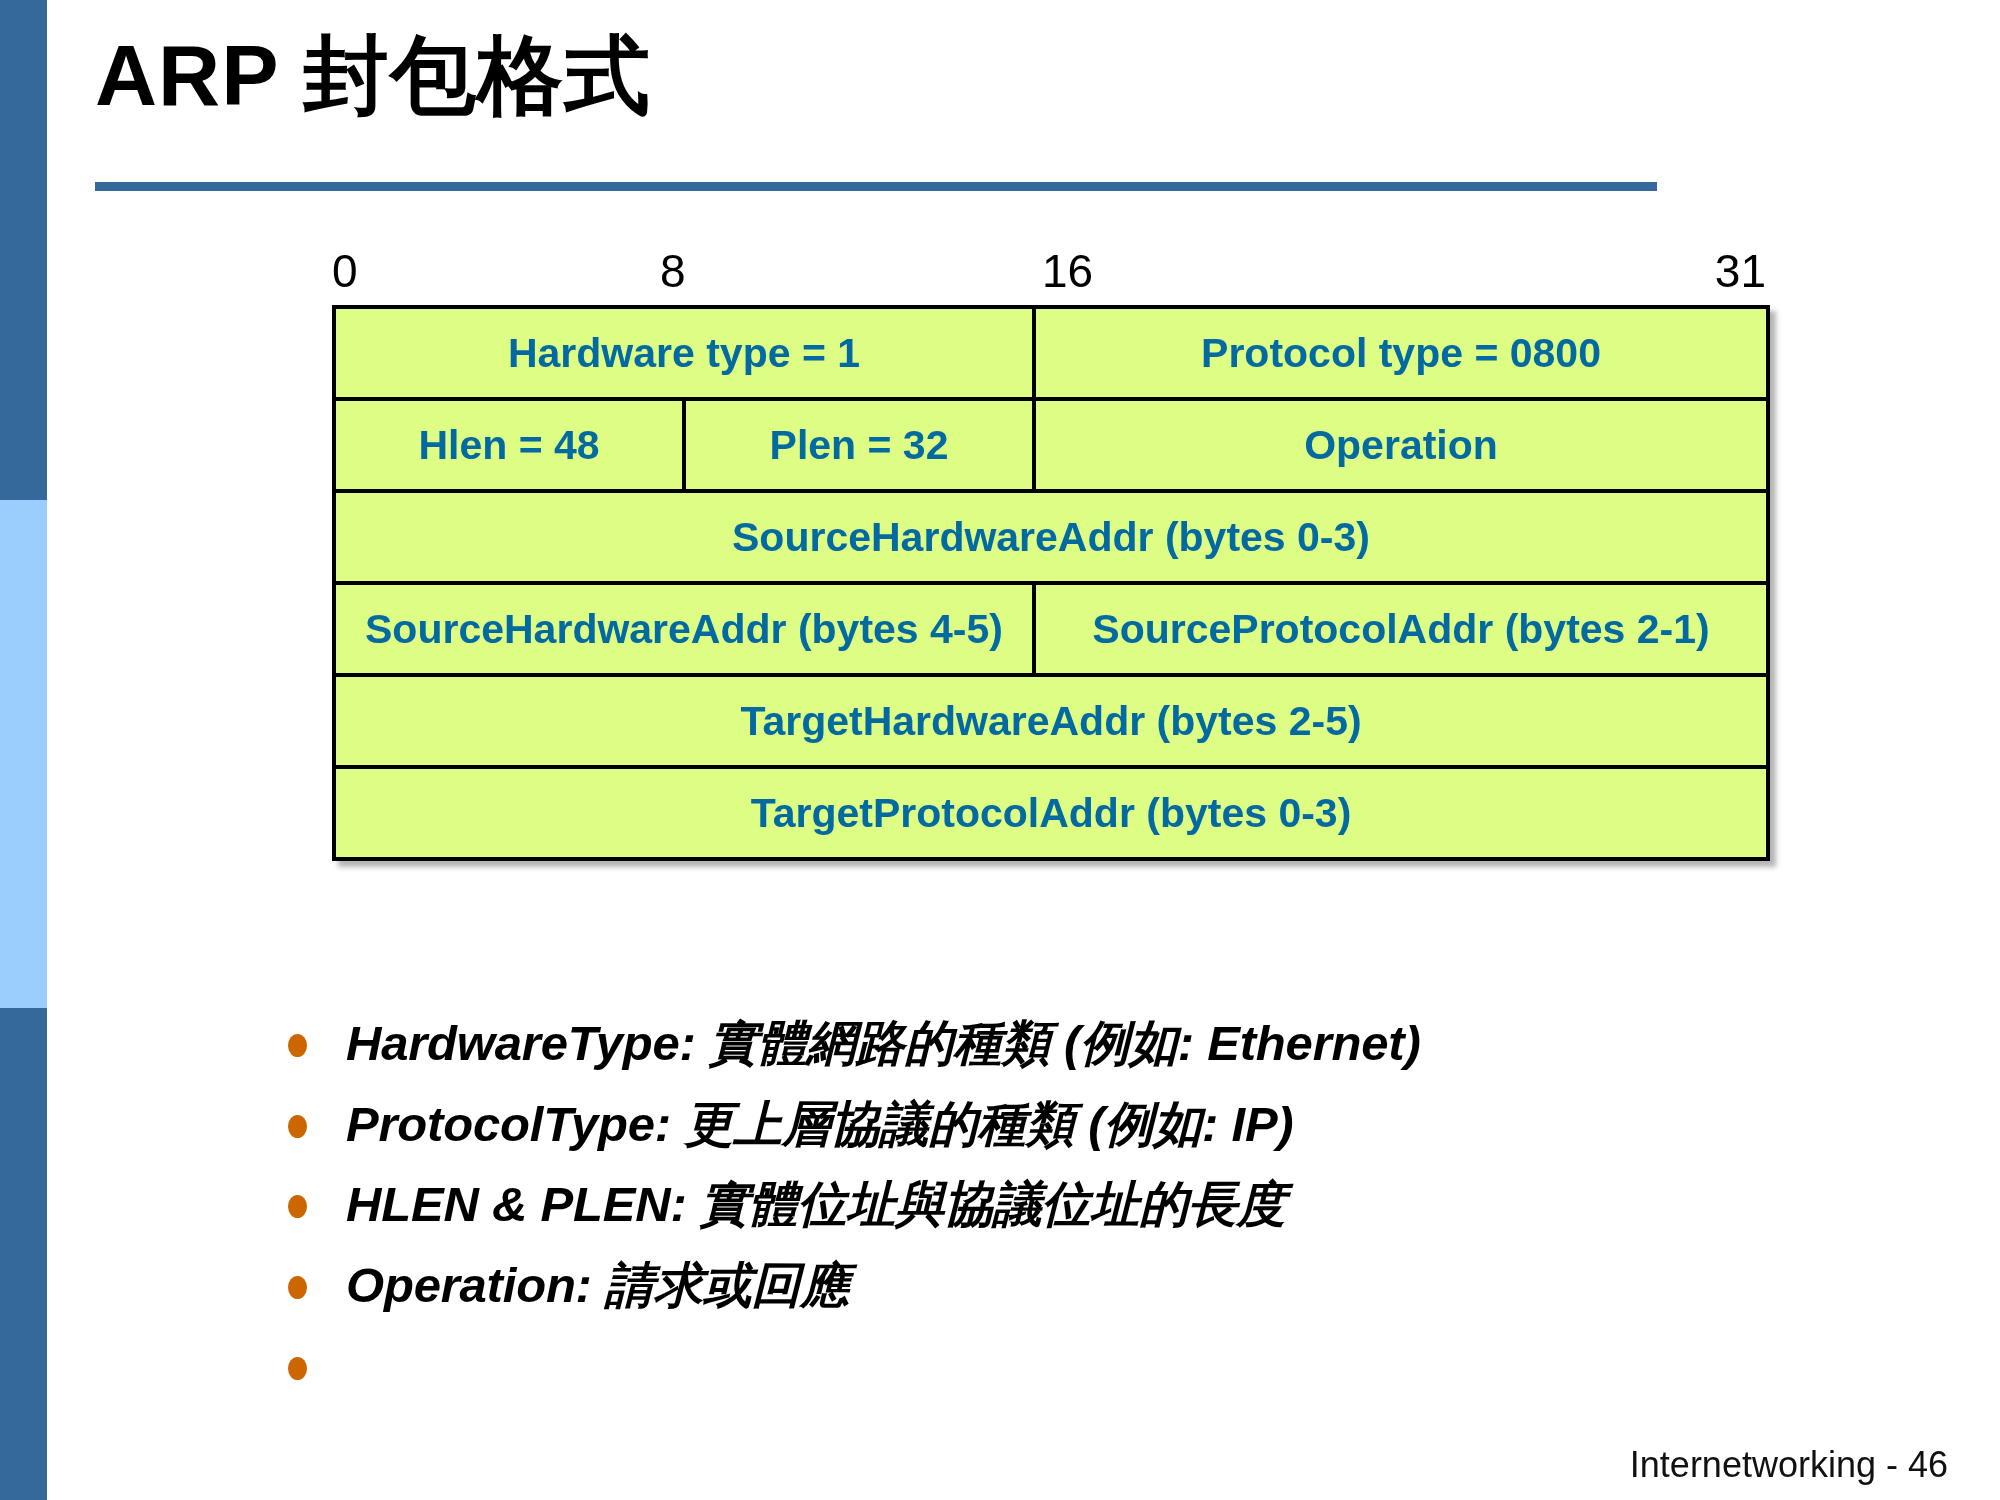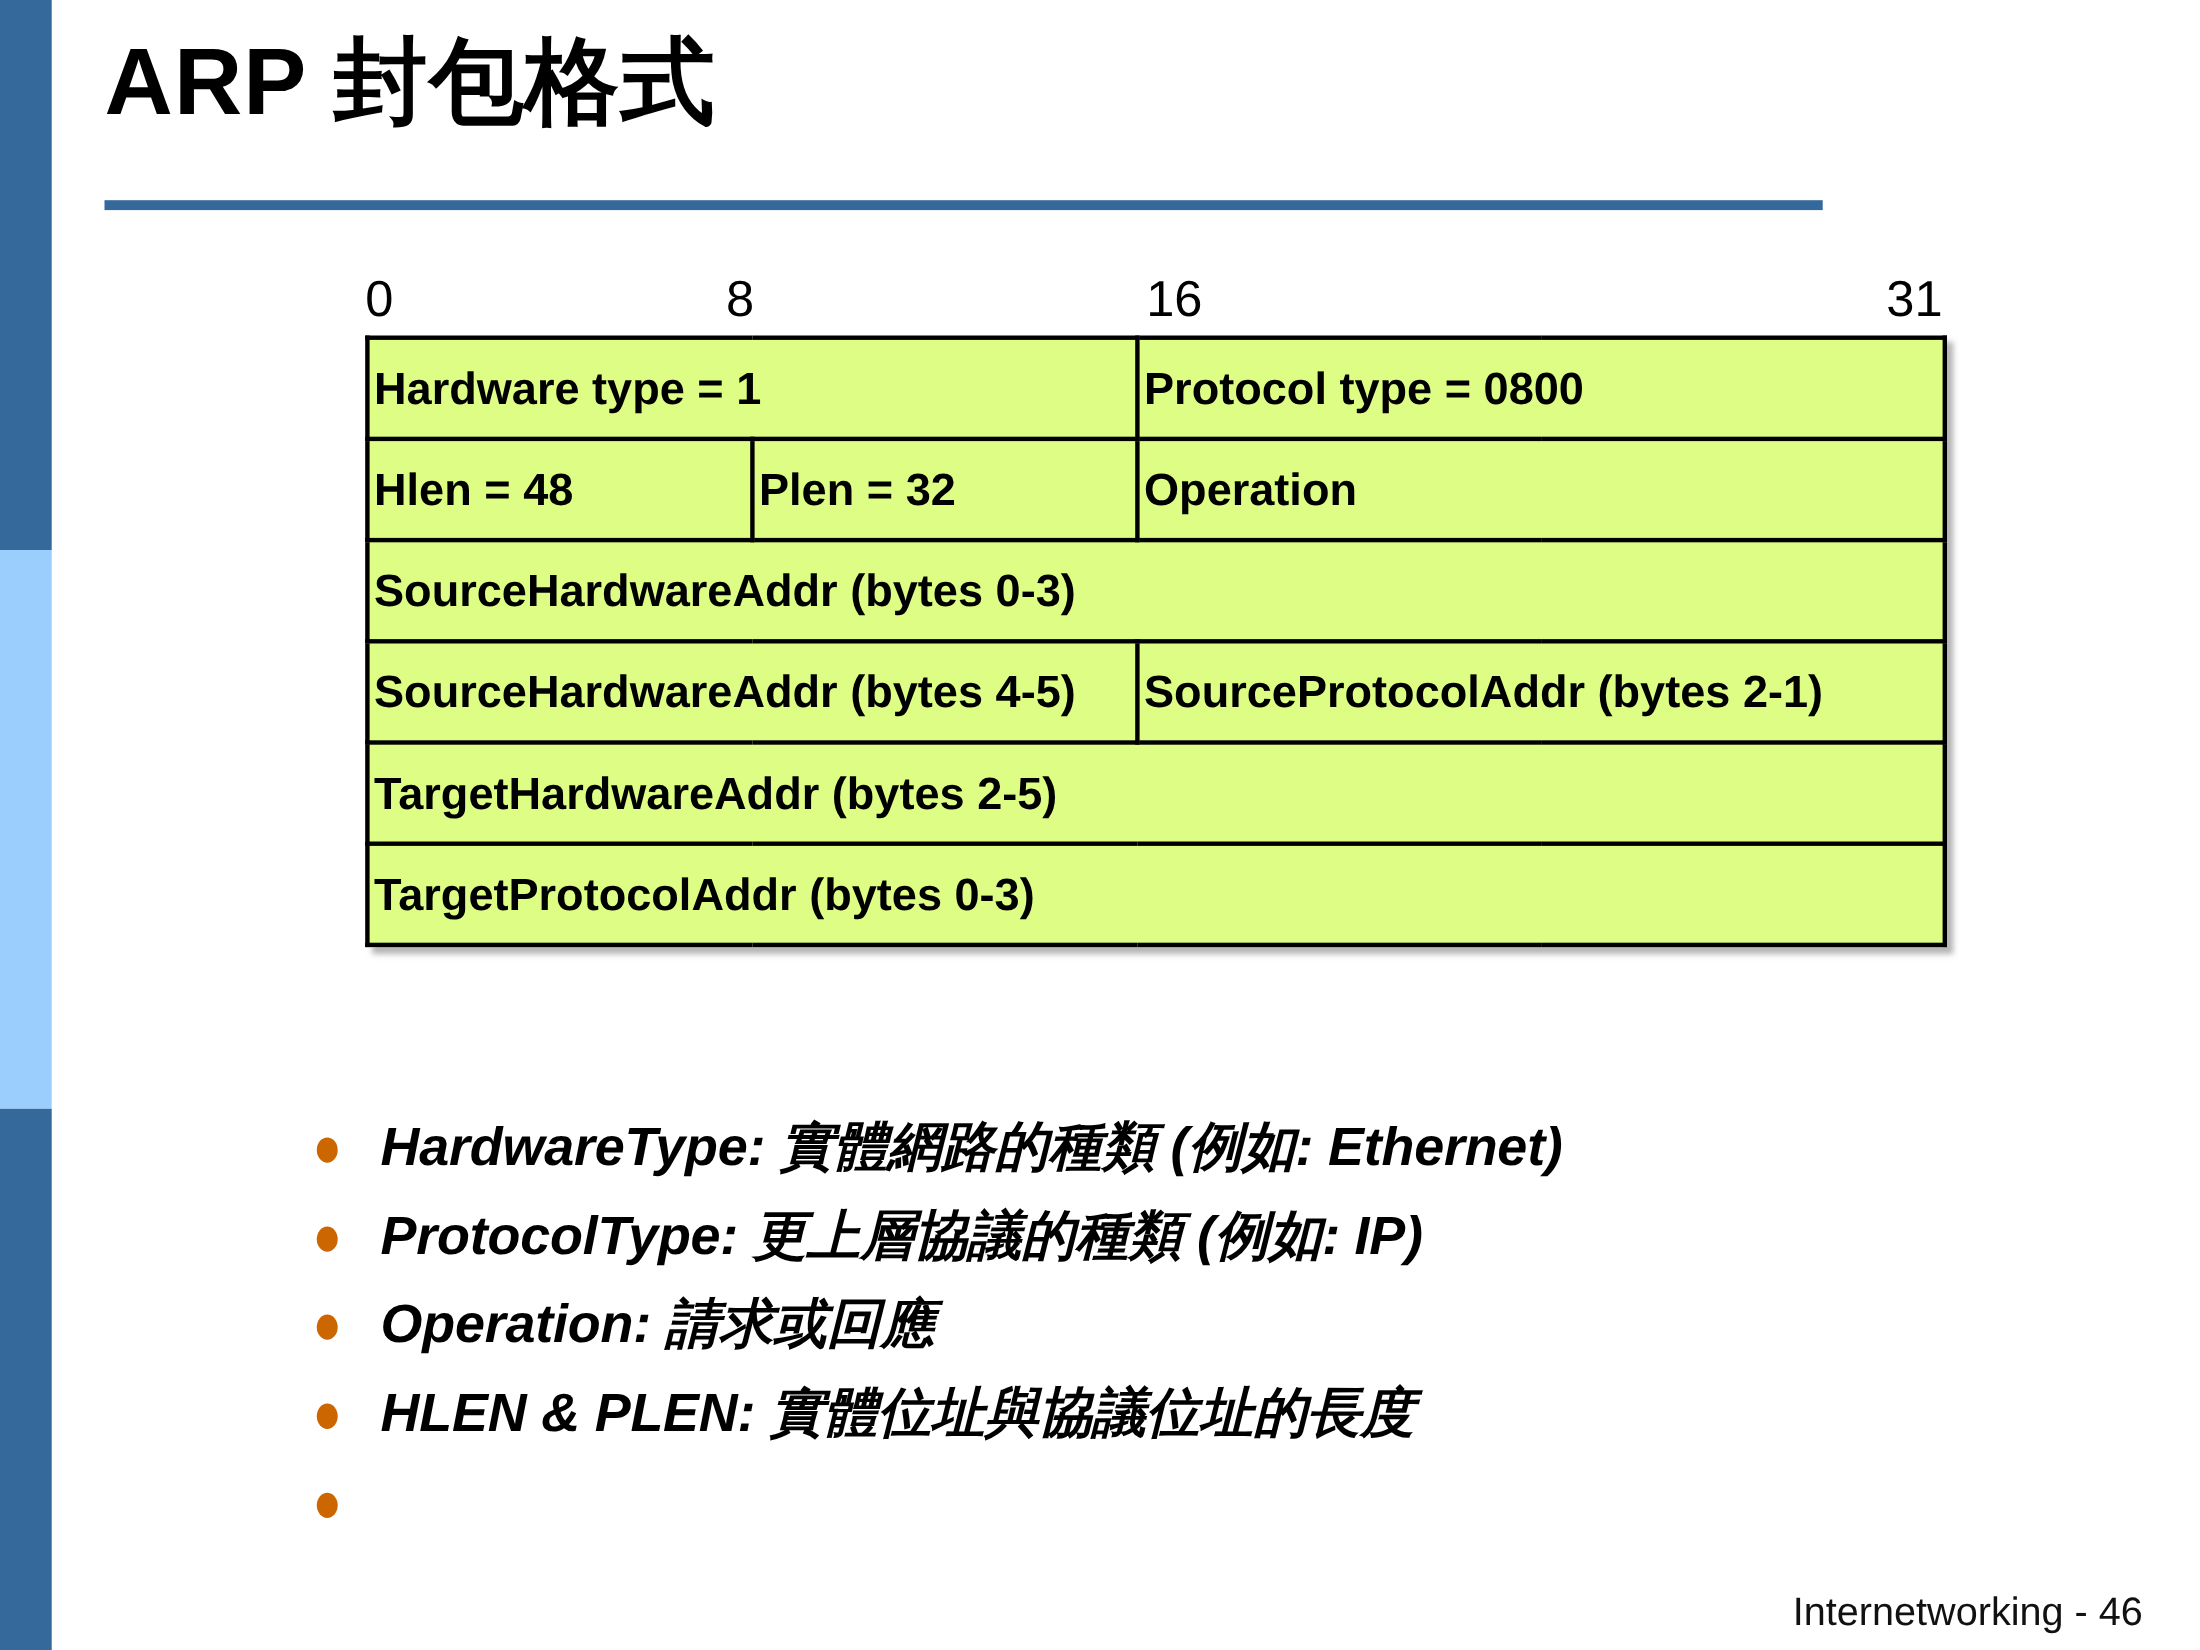--- a/index.html
+++ b/index.html
@@ -78,24 +78,25 @@
     top: 305px;
     width: 1434px;
     border-collapse: collapse;
     box-shadow: 6px 6px 5px rgba(120,120,120,0.55);
     table-layout: fixed;
   }
   #packet-table td {
     background: #ddfd85;
     border: 4px solid #000000;
     height: 88px;
+    text-align: center;
     vertical-align: middle;
     font-size: 41px;
     font-weight: bold;
-    color: #000000;
+    color: #0369a1;
     padding: 0 4px;
     white-space: nowrap;
   }
   td.thin-div { border-left-width: 2px; }
 
   
   #bullets {
     position: absolute;
     left: 288px;
     top: 1012px;
@@ -192,24 +193,24 @@
     <div class="bullet-row">
       <span class="bullet-dot" style="background: rgb(204, 102, 0);"></span>
       <span class="bullet-text">HardwareType: 實體網路的種類 (例如: Ethernet)</span>
     </div>
     <div class="bullet-row">
       <span class="bullet-dot" style="background: rgb(204, 102, 0);"></span>
       <span class="bullet-text">ProtocolType: 更上層協議的種類 (例如: IP)</span>
     </div>
     <div class="bullet-row">
       <span class="bullet-dot" style="background: rgb(204, 102, 0);"></span>
+      <span class="bullet-text">HLEN &amp; PLEN: 實體位址與協議位址的長度</span>
+    </div>
+    <div class="bullet-row">
+      <span class="bullet-dot" style="background: rgb(204, 102, 0);"></span>
       <span class="bullet-text">Operation: 請求或回應</span>
     </div>
     <div class="bullet-row">
       <span class="bullet-dot" style="background: rgb(204, 102, 0);"></span>
-      <span class="bullet-text">HLEN &amp; PLEN: 實體位址與協議位址的長度</span>
-    </div>
-    <div class="bullet-row">
-      <span class="bullet-dot" style="background: rgb(204, 102, 0);"></span>
     </div>
   </div>
 
 <div id="footer">Internetworking - 46</div>
 
 </body></html>

